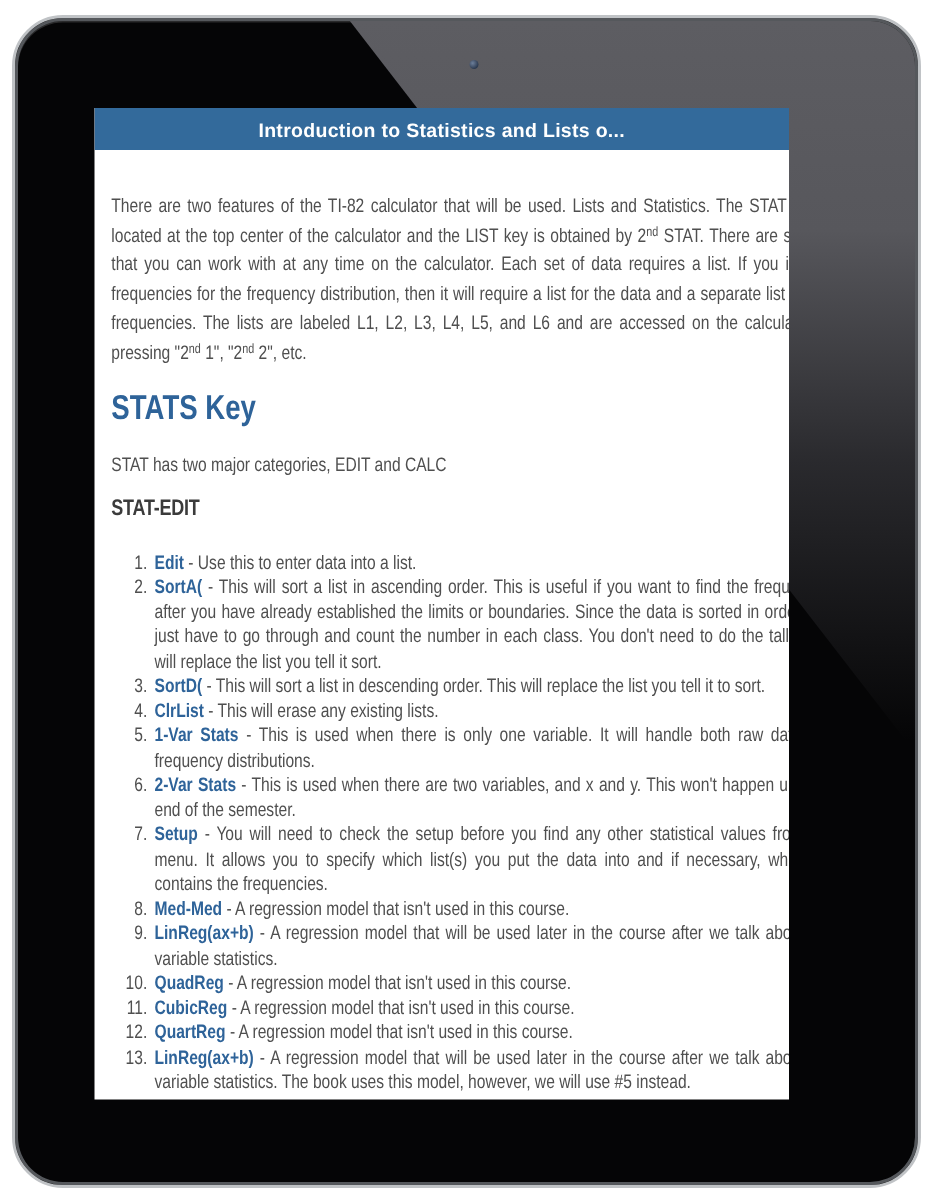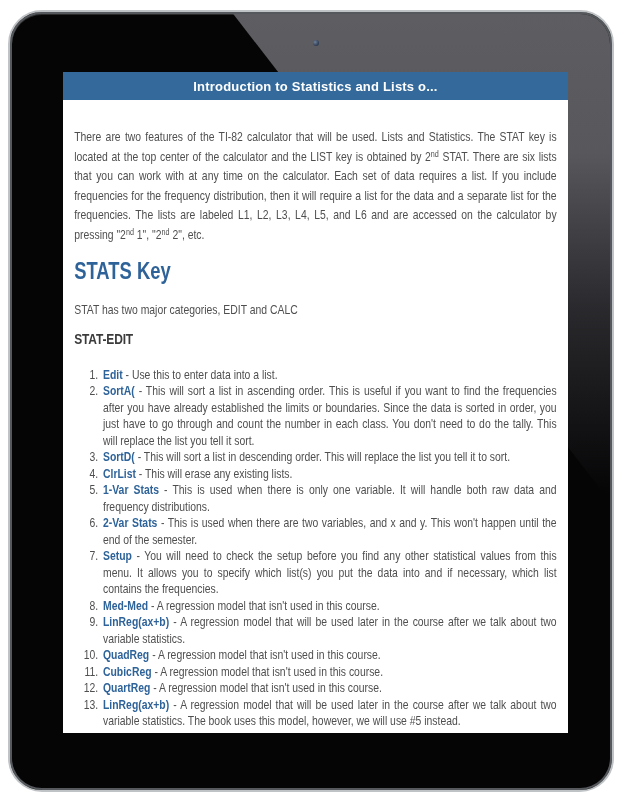--- a/index.html
+++ b/index.html
@@ -27,21 +27,21 @@
       rgba(72,72,78,0.55) 38%,
       rgba(60,60,66,0) 62%);
     clip-path: polygon(37% 0, 100% 0, 100% 63%);
   }
   .camera {
     position: absolute; left: 301px; top: 26px; width: 6px; height: 6px;
     border-radius: 50%;
     background: radial-gradient(circle at 35% 35%, #6d7f9a, #2c3a50 70%);
   }
   .screen {
-    position: absolute; left: 53px; top: 60px; width: 505px; height: 661px;
+    position: absolute; left: 53px; top: 60px; width: 463px; height: 661px;
     background: var(--page-bg, #fff); overflow: hidden; z-index: 2;
   }
   .titlebar {
     height: 28px; background: var(--titlebar-bg, #336a9b);
     color: #fff; font-size: 13px; font-weight: bold; letter-spacing: 0.2px;
     display: flex; align-items: center; justify-content: center;
   }
   .page {
     position: relative; height: 633px; overflow: hidden;
     color: var(--body-text, #4f4f4f);

